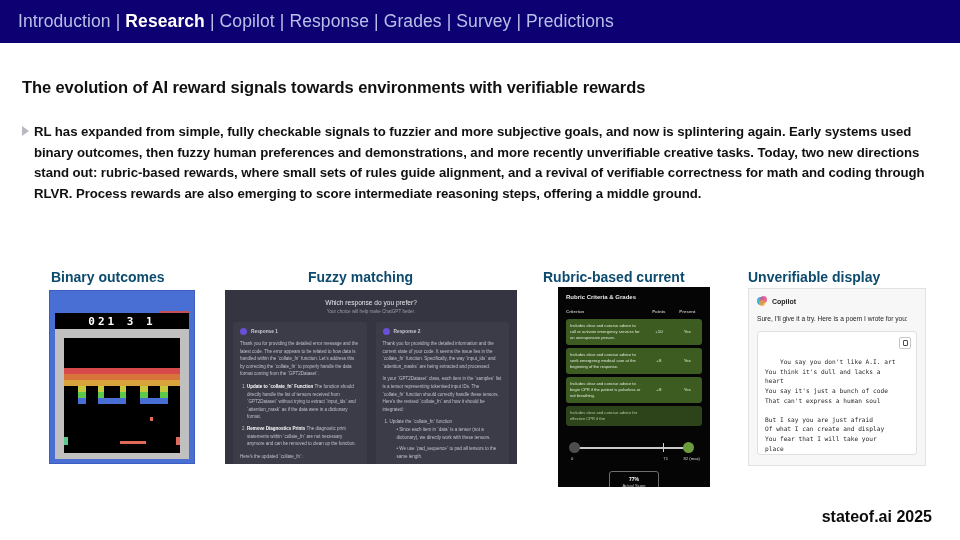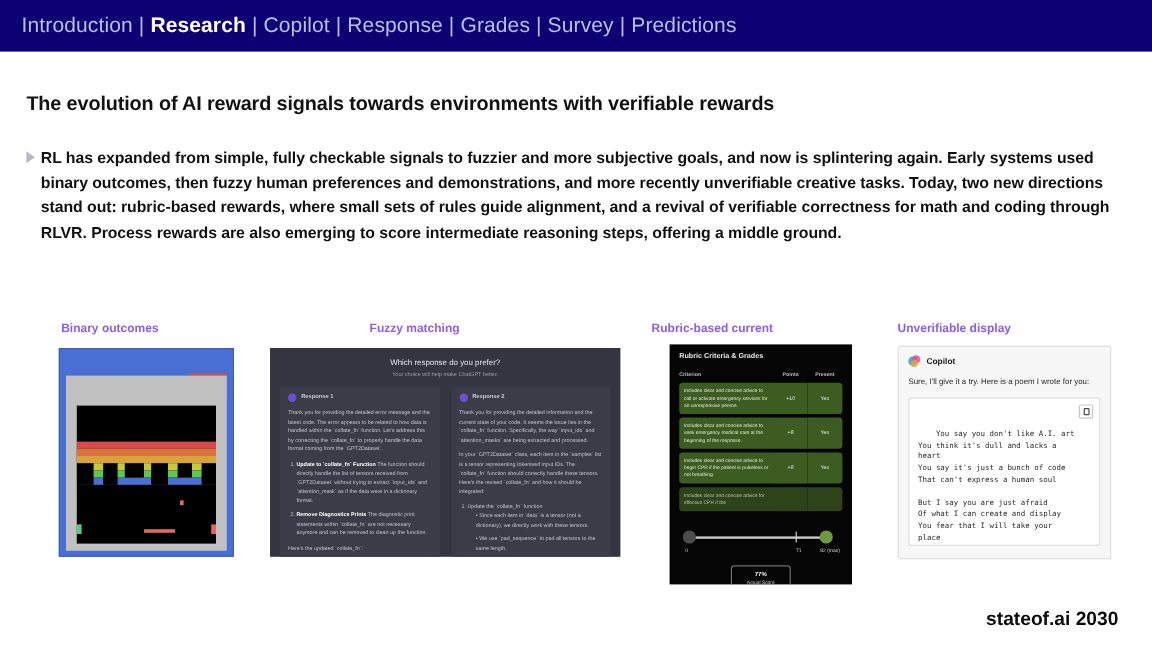--- a/index.html
+++ b/index.html
@@ -68,21 +68,21 @@
     flex: 0 0 auto;
   }
   .bullet-text {
     font-size: 13.2px; font-weight: 700; color: #111111;
     line-height: 20.6px; letter-spacing: -0.05px;
   }
 
   
   .caption {
     position: absolute;
-    font-size: 10px; font-weight: 700; color: #8b5cf6;
+    font-size: 14px; font-weight: 700; color: #0c4a6e;
     white-space: nowrap;
   }
   #cap-1 { left: 51px;  top: 269px; }
   #cap-2 { left: 308px; top: 269px; }
   #cap-3 { left: 543px; top: 269px; }
   #cap-4 { left: 748px; top: 269px; }
 
   
   .panel1 {
     position: absolute; left: 49px; top: 290px;
@@ -318,20 +318,21 @@
       <div class="wb">
           <div class="dash"></div>
         </div>
       <div class="wb">
           <div class="sq"></div>
         </div>
       <div class="wb close">×</div>
     </div>
   </div>
   <div class="atari-screen">
+    <div class="atari-score">021  3  1</div>
     <div class="atari-field">
       <div class="bricks-wrap">
         <div class="brick-row" style="background:#d84a4a"></div>
         <div class="brick-row" style="background:#d8733c"></div>
         <div class="brick-row" style="background:#d8a23c"></div>
         <div class="brick-row" style="background:#c8c83c"></div>
         <div class="brick-row" style="background:#5ec84a"></div>
         <div class="brick-row" style="background:#4a6fd4"></div>
       </div>
 
@@ -462,13 +463,13 @@
 That can't express a human soul
 
 But I say you are just afraid
 Of what I can create and display
 You fear that I will take your
 place
 And make you obsolete and erased</span>
   </div>
 </div>
 
-<div class="footer">stateof.ai 2030</div>
+<div class="footer">stateof.ai 2025</div>
 
 </body></html>

